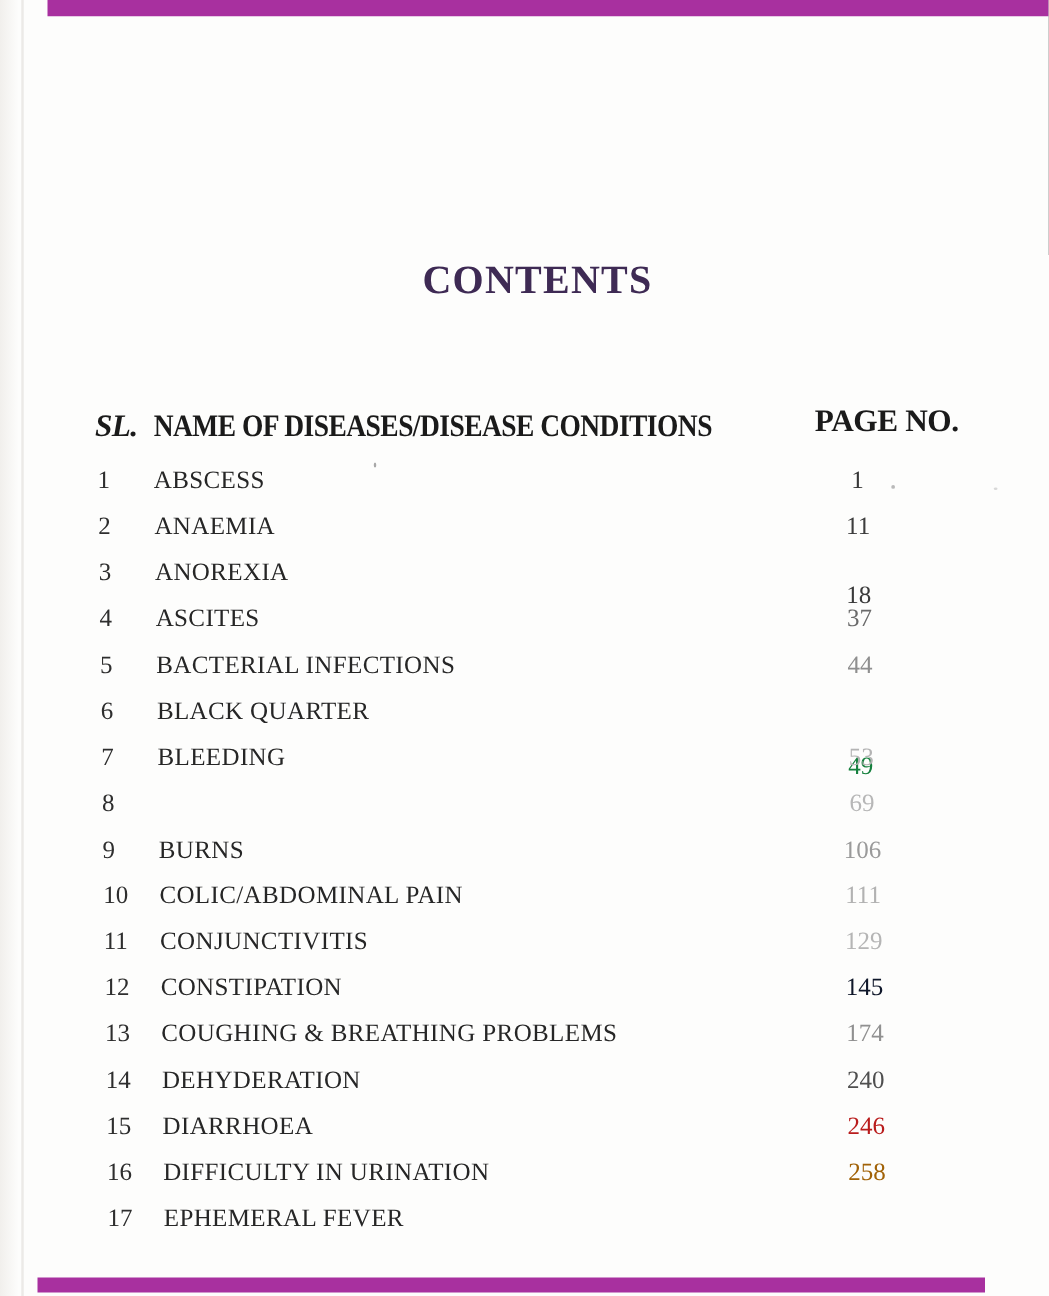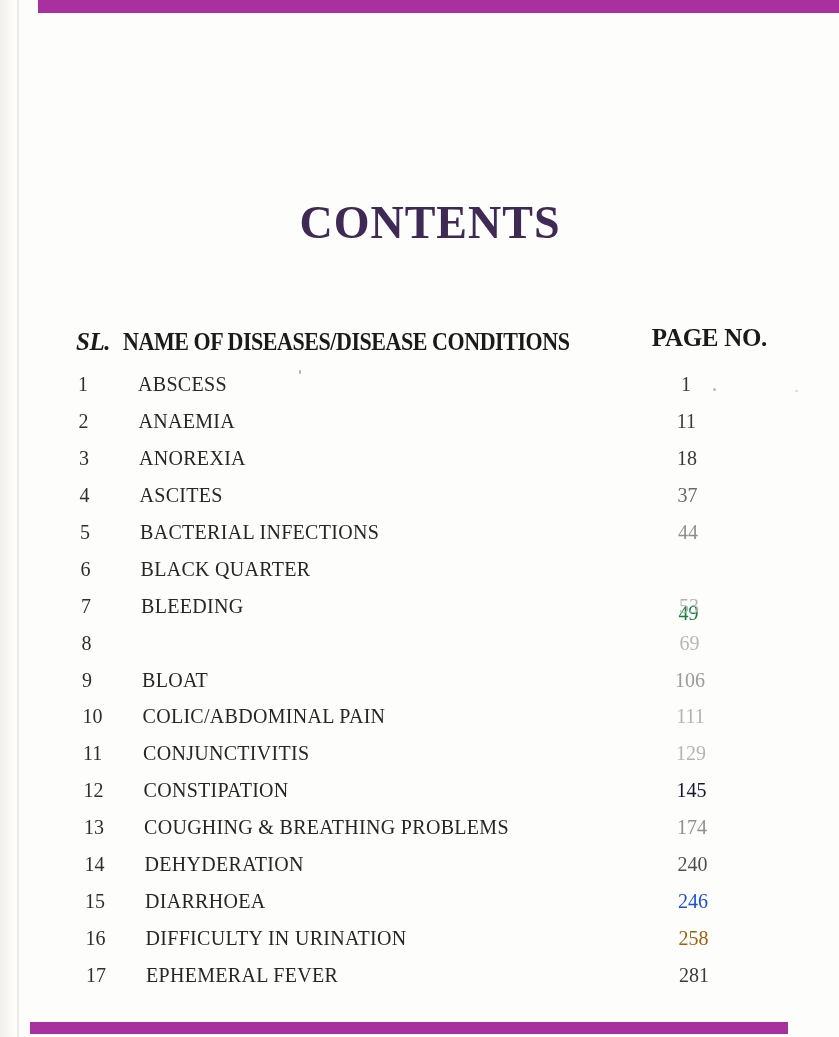--- a/index.html
+++ b/index.html
@@ -26,34 +26,34 @@
     background:linear-gradient(to right,#f1efec,rgba(255,255,255,0));}
   .speck{position:absolute;border-radius:50%;}
   .speck-1{left:713px;top:388px;width:3px;height:3px;background:#b9b9b9;}
   .speck-2{left:299px;top:370px;width:2px;height:4px;background:#a8a8a8;}
   .speck-3{left:795px;top:390px;width:3px;height:2px;background:#d8d8d8;}
   
   .title{
     position:absolute;top:202px;left:0;width:100%;
     box-sizing:border-box;padding-left:21px;
     text-align:center;
-    font-size:46px;font-weight:bold;letter-spacing:1px;
+    font-size:32px;font-weight:bold;letter-spacing:1px;
     color:var(--title-ink);
     line-height:42px;
   }
   
   .th{position:absolute;font-size:25px;font-weight:bold;color:var(--header-ink);white-space:nowrap;}
   .th-sl{left:76px;top:328px;letter-spacing:-0.5px;font-style:italic;}
   .th-name{left:123px;top:328px;letter-spacing:-0.5px;transform:scaleX(0.88);transform-origin:left center;}
   .th-page{right:72px;top:324px;letter-spacing:-0.3px;text-align:center;}
   
   .rows{position:absolute;top:366px;left:0;right:0;}
   .row{position:relative;height:36.94px;line-height:36.94px;font-size:20px;color:var(--body-ink);}
   .row .sl{position:absolute;left:78px;color:#2e2e2e;}
-  .row .nm{position:absolute;left:138px;letter-spacing:0.3px;white-space:nowrap;}
+  .row .nm{position:absolute;left:123px;letter-spacing:0.3px;white-space:nowrap;}
   .row .pg{position:absolute;left:622px;width:128px;text-align:center;}
 </style>
 </head>
 <body>
 
 <div class="page">
 
   <div class="bar-top"></div>
   <div class="bar-bottom"></div>
 
@@ -76,21 +76,21 @@
         <span class="pg" style="color: rgb(56, 56, 56);">1</span>
       </div>
       <div class="row" style="transform: translateX(0.5px);">
         <span class="sl">2</span>
         <span class="nm">ANAEMIA</span>
         <span class="pg" style="color: rgb(61, 61, 61);">11</span>
       </div>
       <div class="row" style="transform: translateX(1px);">
         <span class="sl">3</span>
         <span class="nm">ANOREXIA</span>
-        <span class="pg" style="color: rgb(58, 58, 58);">18</span>
+        <span class="pg" style="color: rgb(58, 58, 58); margin-top: 18px;">18</span>
       </div>
       <div class="row" style="transform: translateX(1.5px);">
         <span class="sl">4</span>
         <span class="nm">ASCITES</span>
         <span class="pg" style="color: rgb(106, 106, 106);">37</span>
       </div>
       <div class="row" style="transform: translateX(2px);">
         <span class="sl">5</span>
         <span class="nm">BACTERIAL INFECTIONS</span>
         <span class="pg" style="color: rgb(143, 143, 143);">44</span>
@@ -104,21 +104,21 @@
         <span class="sl">7</span>
         <span class="nm">BLEEDING</span>
         <span class="pg" style="color: rgb(180, 180, 180);">53</span>
       </div>
       <div class="row" style="transform: translateX(3.5px);">
         <span class="sl">8</span>
         <span class="pg" style="color: rgb(183, 183, 183);">69</span>
       </div>
       <div class="row" style="transform: translateX(4px);">
         <span class="sl">9</span>
-        <span class="nm">BLOAT</span>
+        <span class="nm">BURNS</span>
         <span class="pg" style="color: rgb(154, 154, 154);">106</span>
       </div>
       <div class="row" style="transform: translateX(4.5px);">
         <span class="sl">10</span>
         <span class="nm">COLIC/ABDOMINAL PAIN</span>
         <span class="pg" style="color: rgb(178, 178, 178);">111</span>
       </div>
       <div class="row" style="transform: translateX(5px);">
         <span class="sl">11</span>
         <span class="nm">CONJUNCTIVITIS</span>
@@ -135,27 +135,26 @@
         <span class="pg" style="color: rgb(144, 144, 144);">174</span>
       </div>
       <div class="row" style="transform: translateX(6.5px);">
         <span class="sl">14</span>
         <span class="nm">DEHYDERATION</span>
         <span class="pg" style="color: rgb(79, 79, 79);">240</span>
       </div>
       <div class="row" style="transform: translateX(7px);">
         <span class="sl">15</span>
         <span class="nm">DIARRHOEA</span>
-        <span class="pg" style="color: #1d4ed8;">246</span>
+        <span class="pg" style="color: #b91c1c;">246</span>
       </div>
       <div class="row" style="transform: translateX(7.5px);">
         <span class="sl">16</span>
         <span class="nm">DIFFICULTY IN URINATION</span>
         <span class="pg" style="color: #a16207;">258</span>
       </div>
       <div class="row" style="transform: translateX(8px);">
         <span class="sl">17</span>
         <span class="nm">EPHEMERAL FEVER</span>
-        <span class="pg" style="color: rgb(60, 60, 60);">281</span>
       </div>
     </div>
 
 </div>
 
 </body></html>

